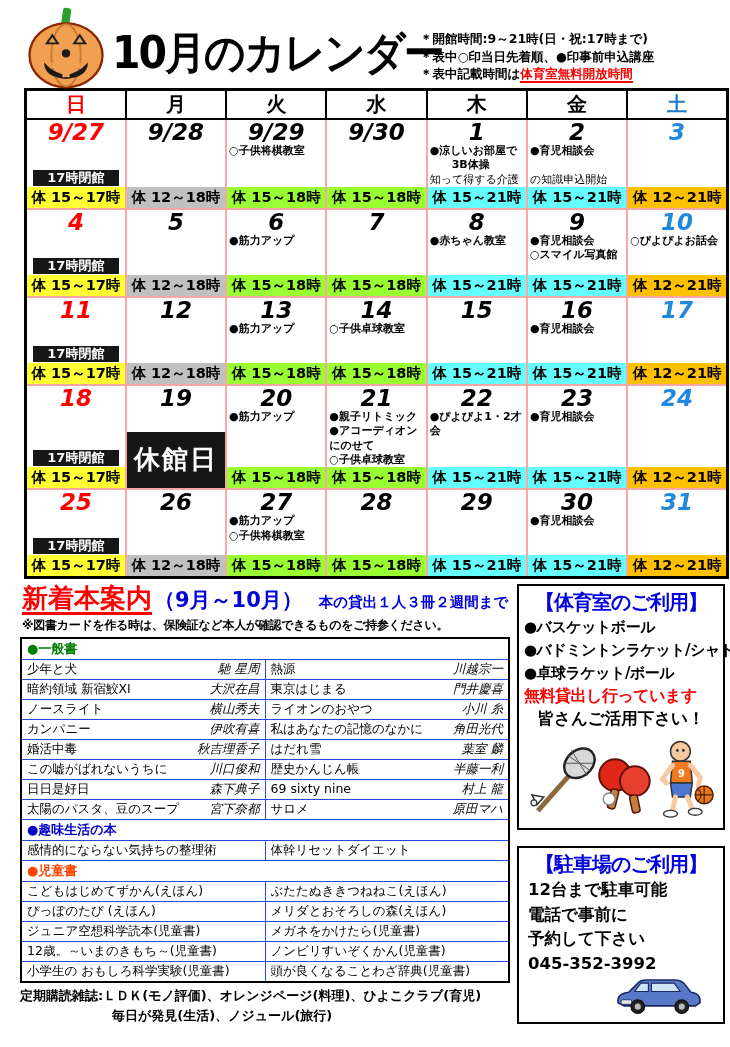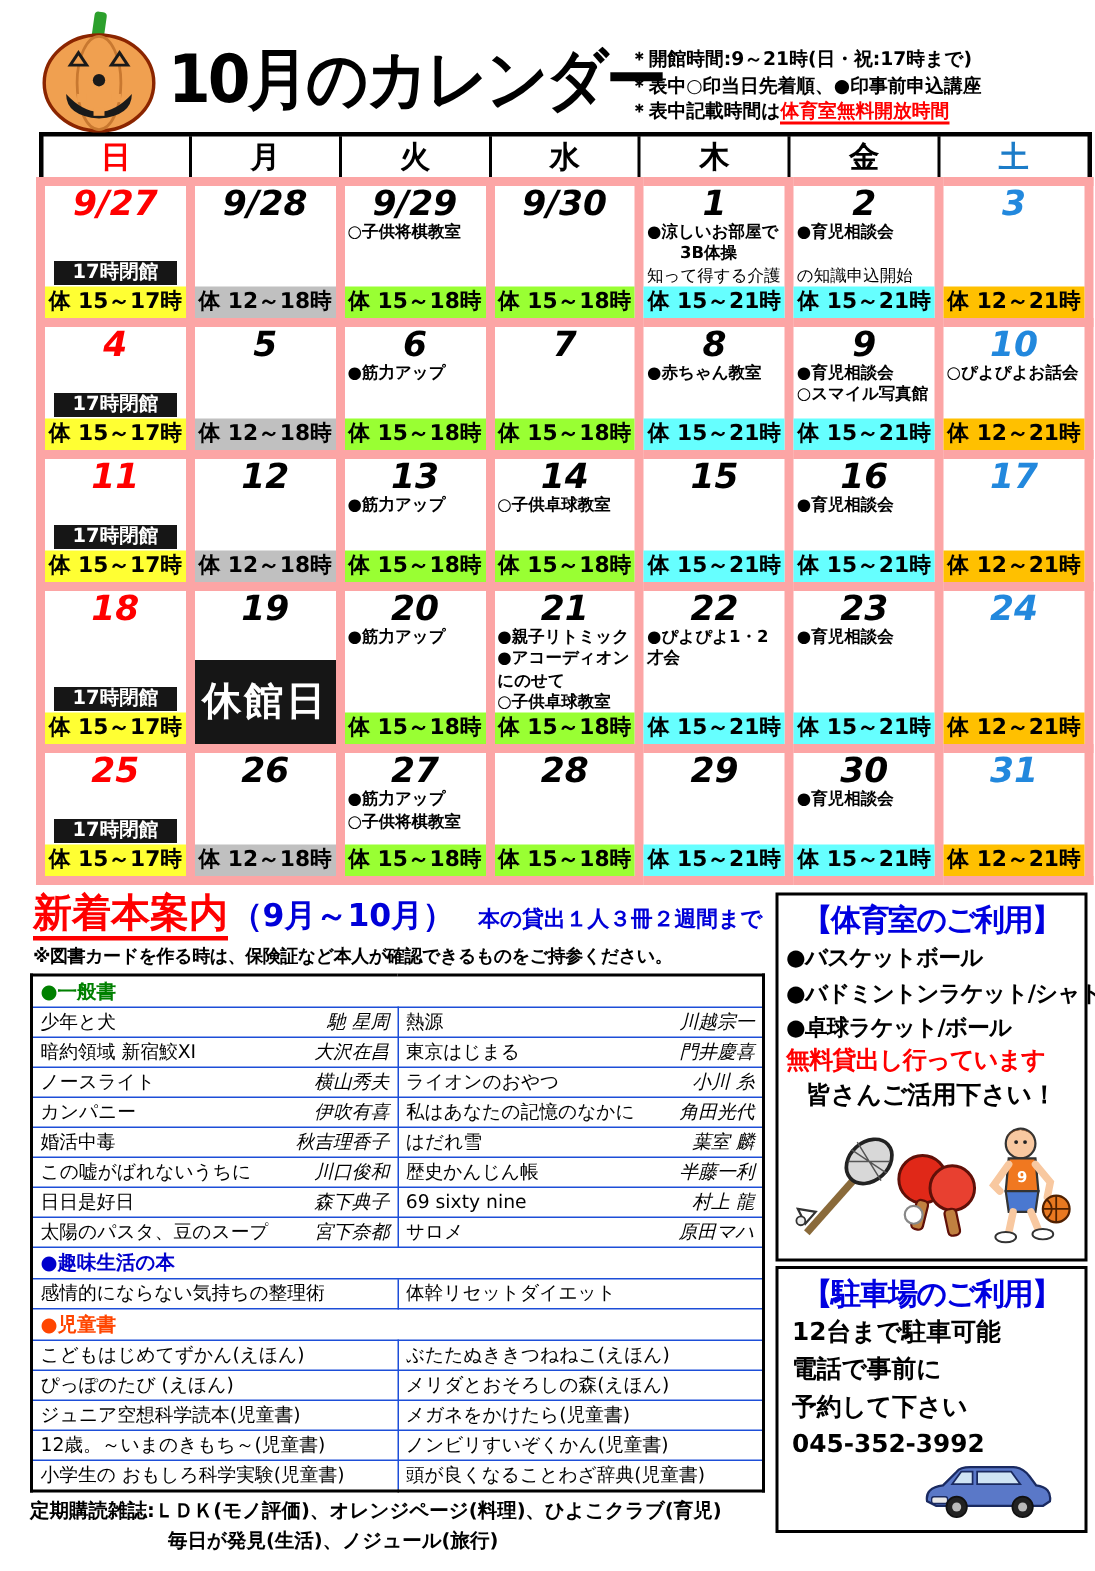--- a/index.html
+++ b/index.html
@@ -10,21 +10,21 @@
   
   .header { position:relative; height:88px; }
   .pumpkin { position:absolute; left:20px; top:6px; width:92px; height:84px; }
   .main-title { position:absolute; left:112px; top:24px; font-size:41px; font-weight:bold; letter-spacing:-2px; transform:scaleY(1.08); transform-origin:top left; white-space:nowrap; }
   .notes { position:absolute; left:420px; top:30px; font-size:12.5px; font-weight:bold; line-height:1.4; white-space:nowrap; }
   .note-hl { color:#f00; border-bottom:2px solid #f00; }
 
   
   table.calendar { border-collapse:collapse; table-layout:fixed; width:705px; margin-left:24px; border:3px solid #000; }
   table.calendar th { border:2px solid #000; height:26px; font-size:20px; font-weight:bold; background:#fff; }
-  table.calendar td { border:6px solid #fca5a5; padding:0; height:88px; vertical-align:top; }
+  table.calendar td { border:2px solid #fca5a5; padding:0; height:88px; vertical-align:top; }
   .cell { display:flex; flex-direction:column; height:100%; }
   .date { font-size:23px; font-weight:800; text-align:center; line-height:1.05; font-style:italic; }
   .events { flex:1 1 auto; font-size:11px; font-weight:bold; padding:0 2px; line-height:1.3; text-align:left; overflow:hidden; }
   .bottom-note { font-size:11px; padding:0 2px 1px; line-height:1.2; }
   .close-note { background:#161616; color:#fff; font-size:13px; font-weight:bold; text-align:center; width:88%; margin:0 auto 1px; line-height:16px; }
   .timebar { height:21px; line-height:21px; font-size:14.5px; font-weight:bold; text-align:center; white-space:nowrap; }
   .closed-box { flex:1 1 auto; background:#161616; color:#fff; font-size:26px; font-weight:bold; display:flex; align-items:center; justify-content:center; letter-spacing:2px; }
 
   
   .bottom { display:flex; margin:5px 2px 0 20px; gap:5px; }
@@ -42,21 +42,21 @@
   table.books td.sec-head { font-weight:bold; font-size:13px; }
   .pair { display:flex; justify-content:space-between; }
   .pair .bt { overflow:hidden; }
   .pair .ba { font-weight:400; margin-left:4px; flex:none;font-style:italic; }
 
   .magazines { font-size:13px; font-weight:600; margin-top:3px; line-height:1.55; }
   .mag-l1 { }
   .mag-l2 { margin-left:92px; }
 
   .side-box { border:2px solid #000; padding:3px 5px 4px; background:#fff; }
-  .gym-box { height:246px; margin-bottom:3px; display:flex; flex-direction:column; }
+  .gym-box { height:246px; margin-bottom:16px; display:flex; flex-direction:column; }
   .park-box { height:178px; display:flex; flex-direction:column; }
   .box-title { color:#0000e0; font-size:20px; font-weight:800; text-align:center; white-space:nowrap; letter-spacing:-1px; }
   .gym-item { font-size:15px; font-weight:bold; line-height:1.55; white-space:nowrap; letter-spacing:-0.5px; }
   .gym-free { color:#f00; font-size:16px; font-weight:800; white-space:nowrap; letter-spacing:-0.5px; }
   .gym-cta { font-size:16.5px; font-weight:600; margin-top:1px; text-align:center; white-space:nowrap; }
   .sports-art { flex:1; width:100%; }
   .park-line { font-size:16.5px; font-weight:600; line-height:1.5; padding-left:4px; white-space:nowrap; }
   .car-art { align-self:flex-end; width:118px; height:64px; margin-top:-6px; }
 </style>
 </head>

